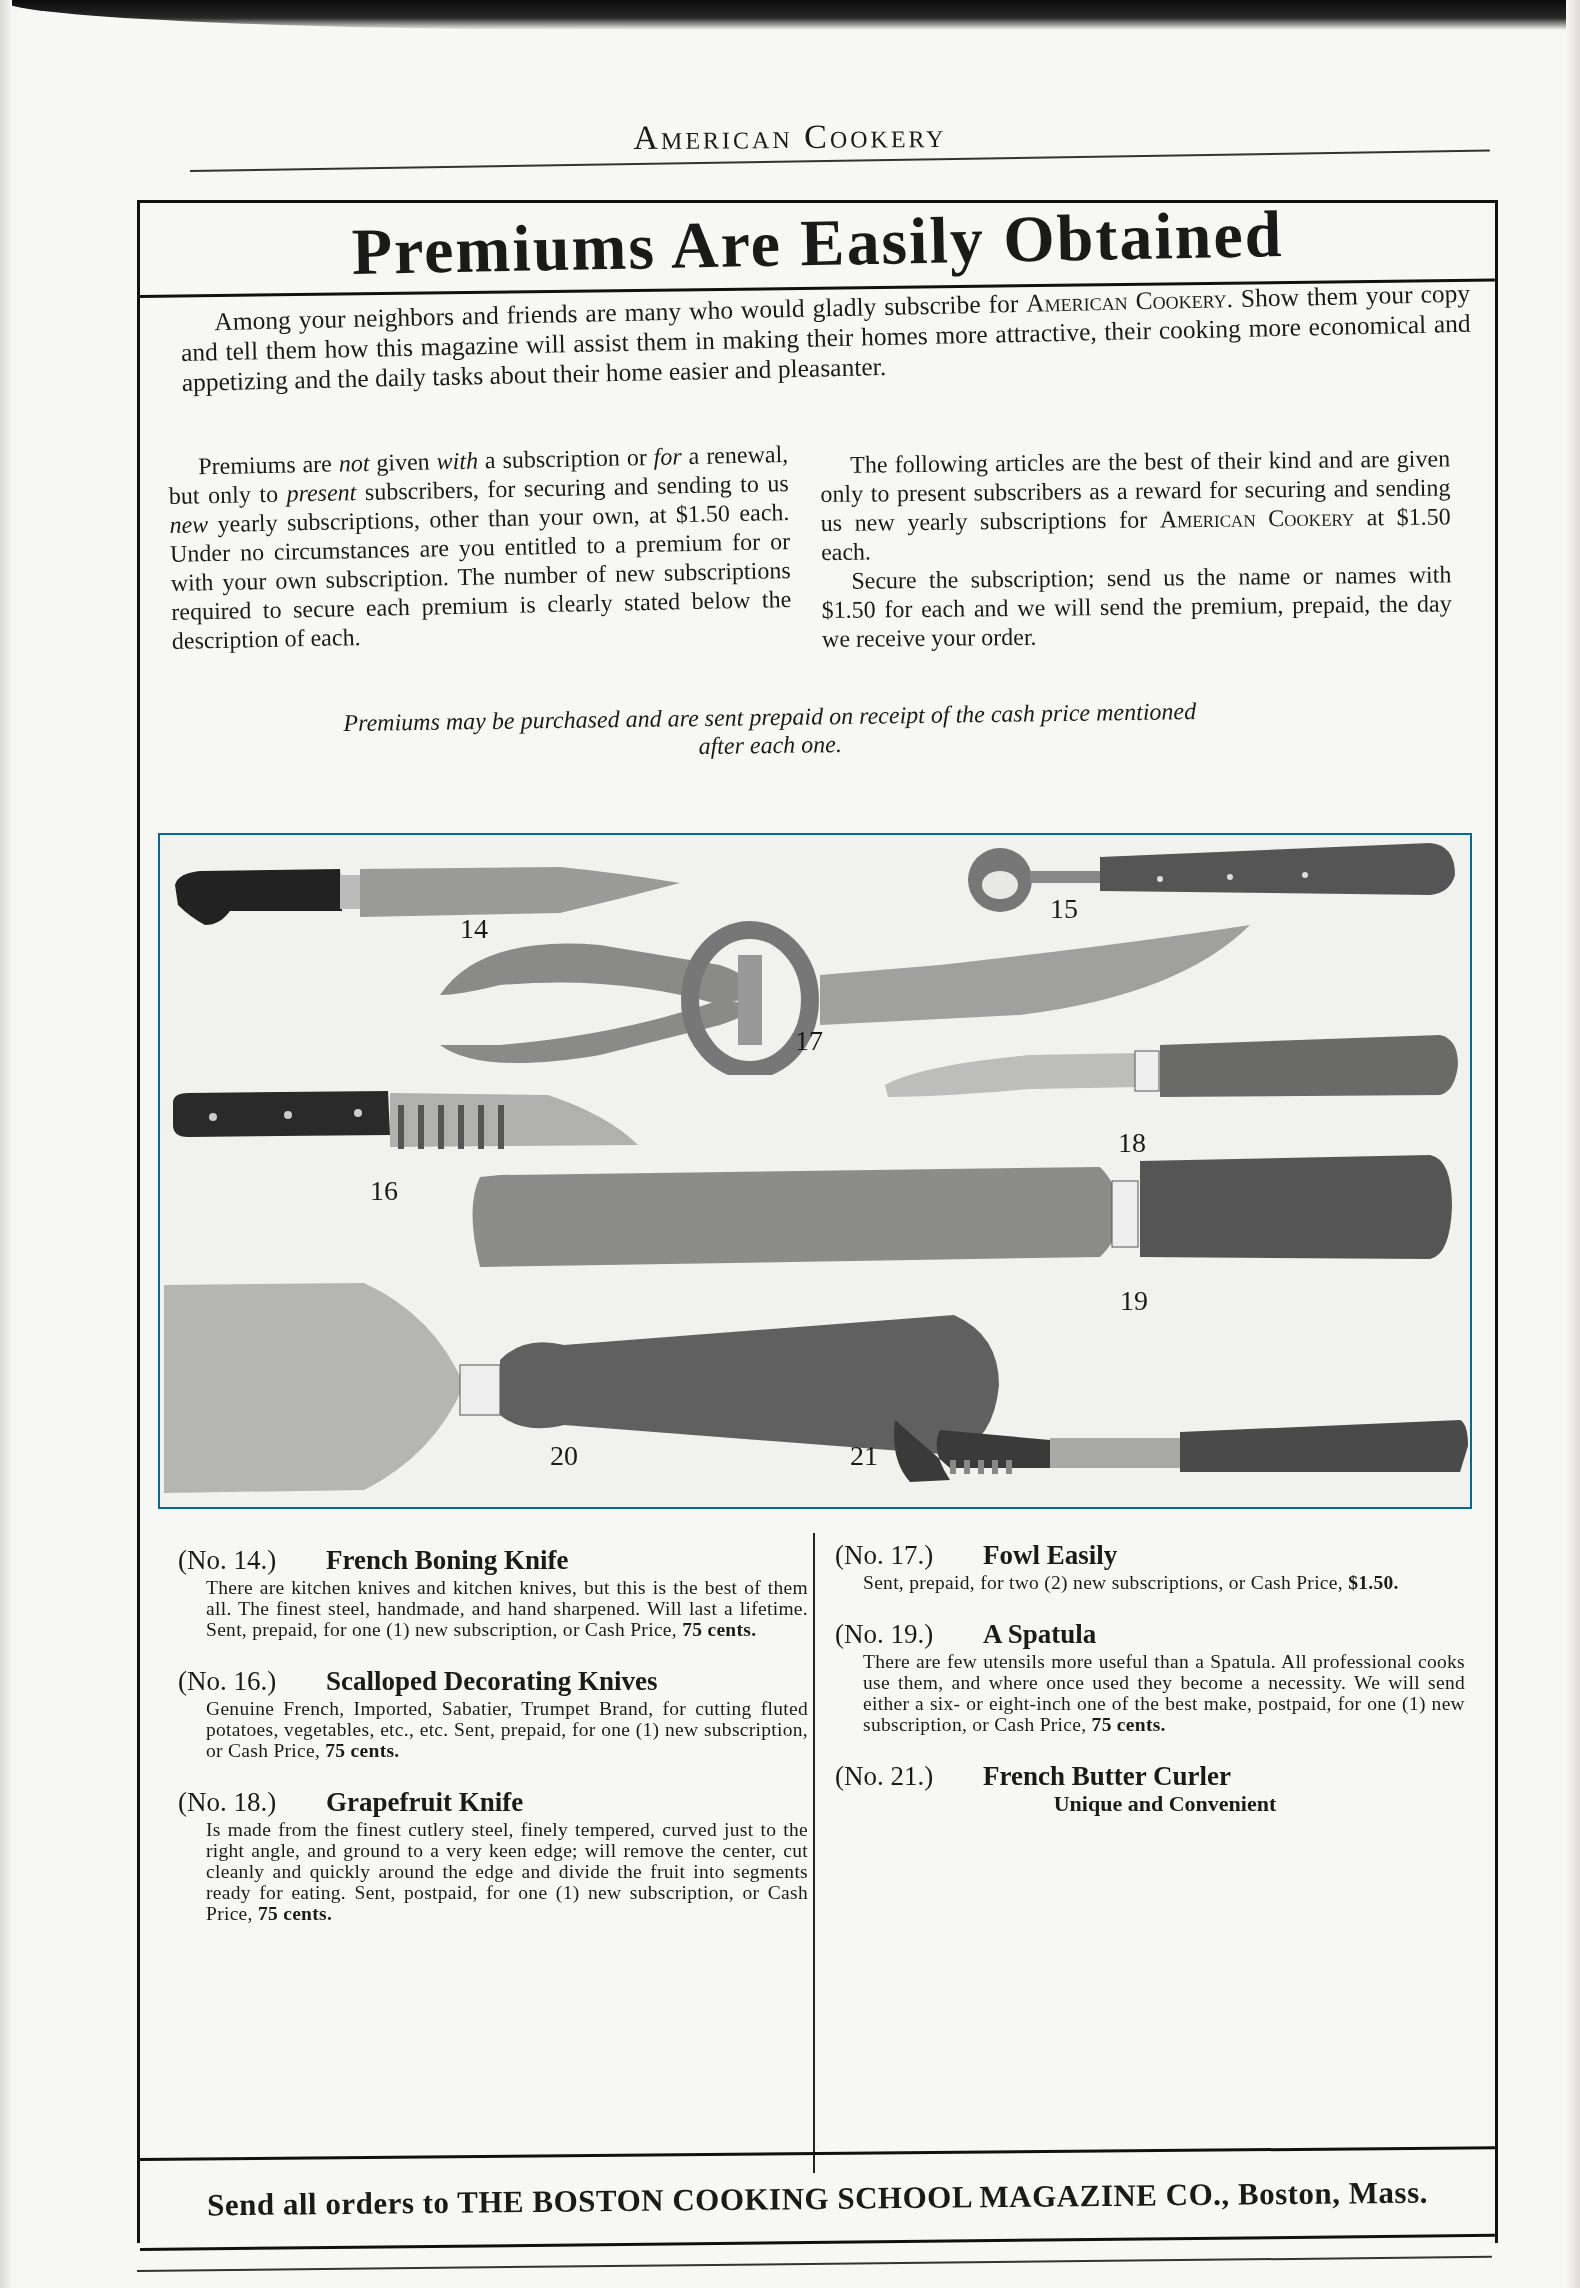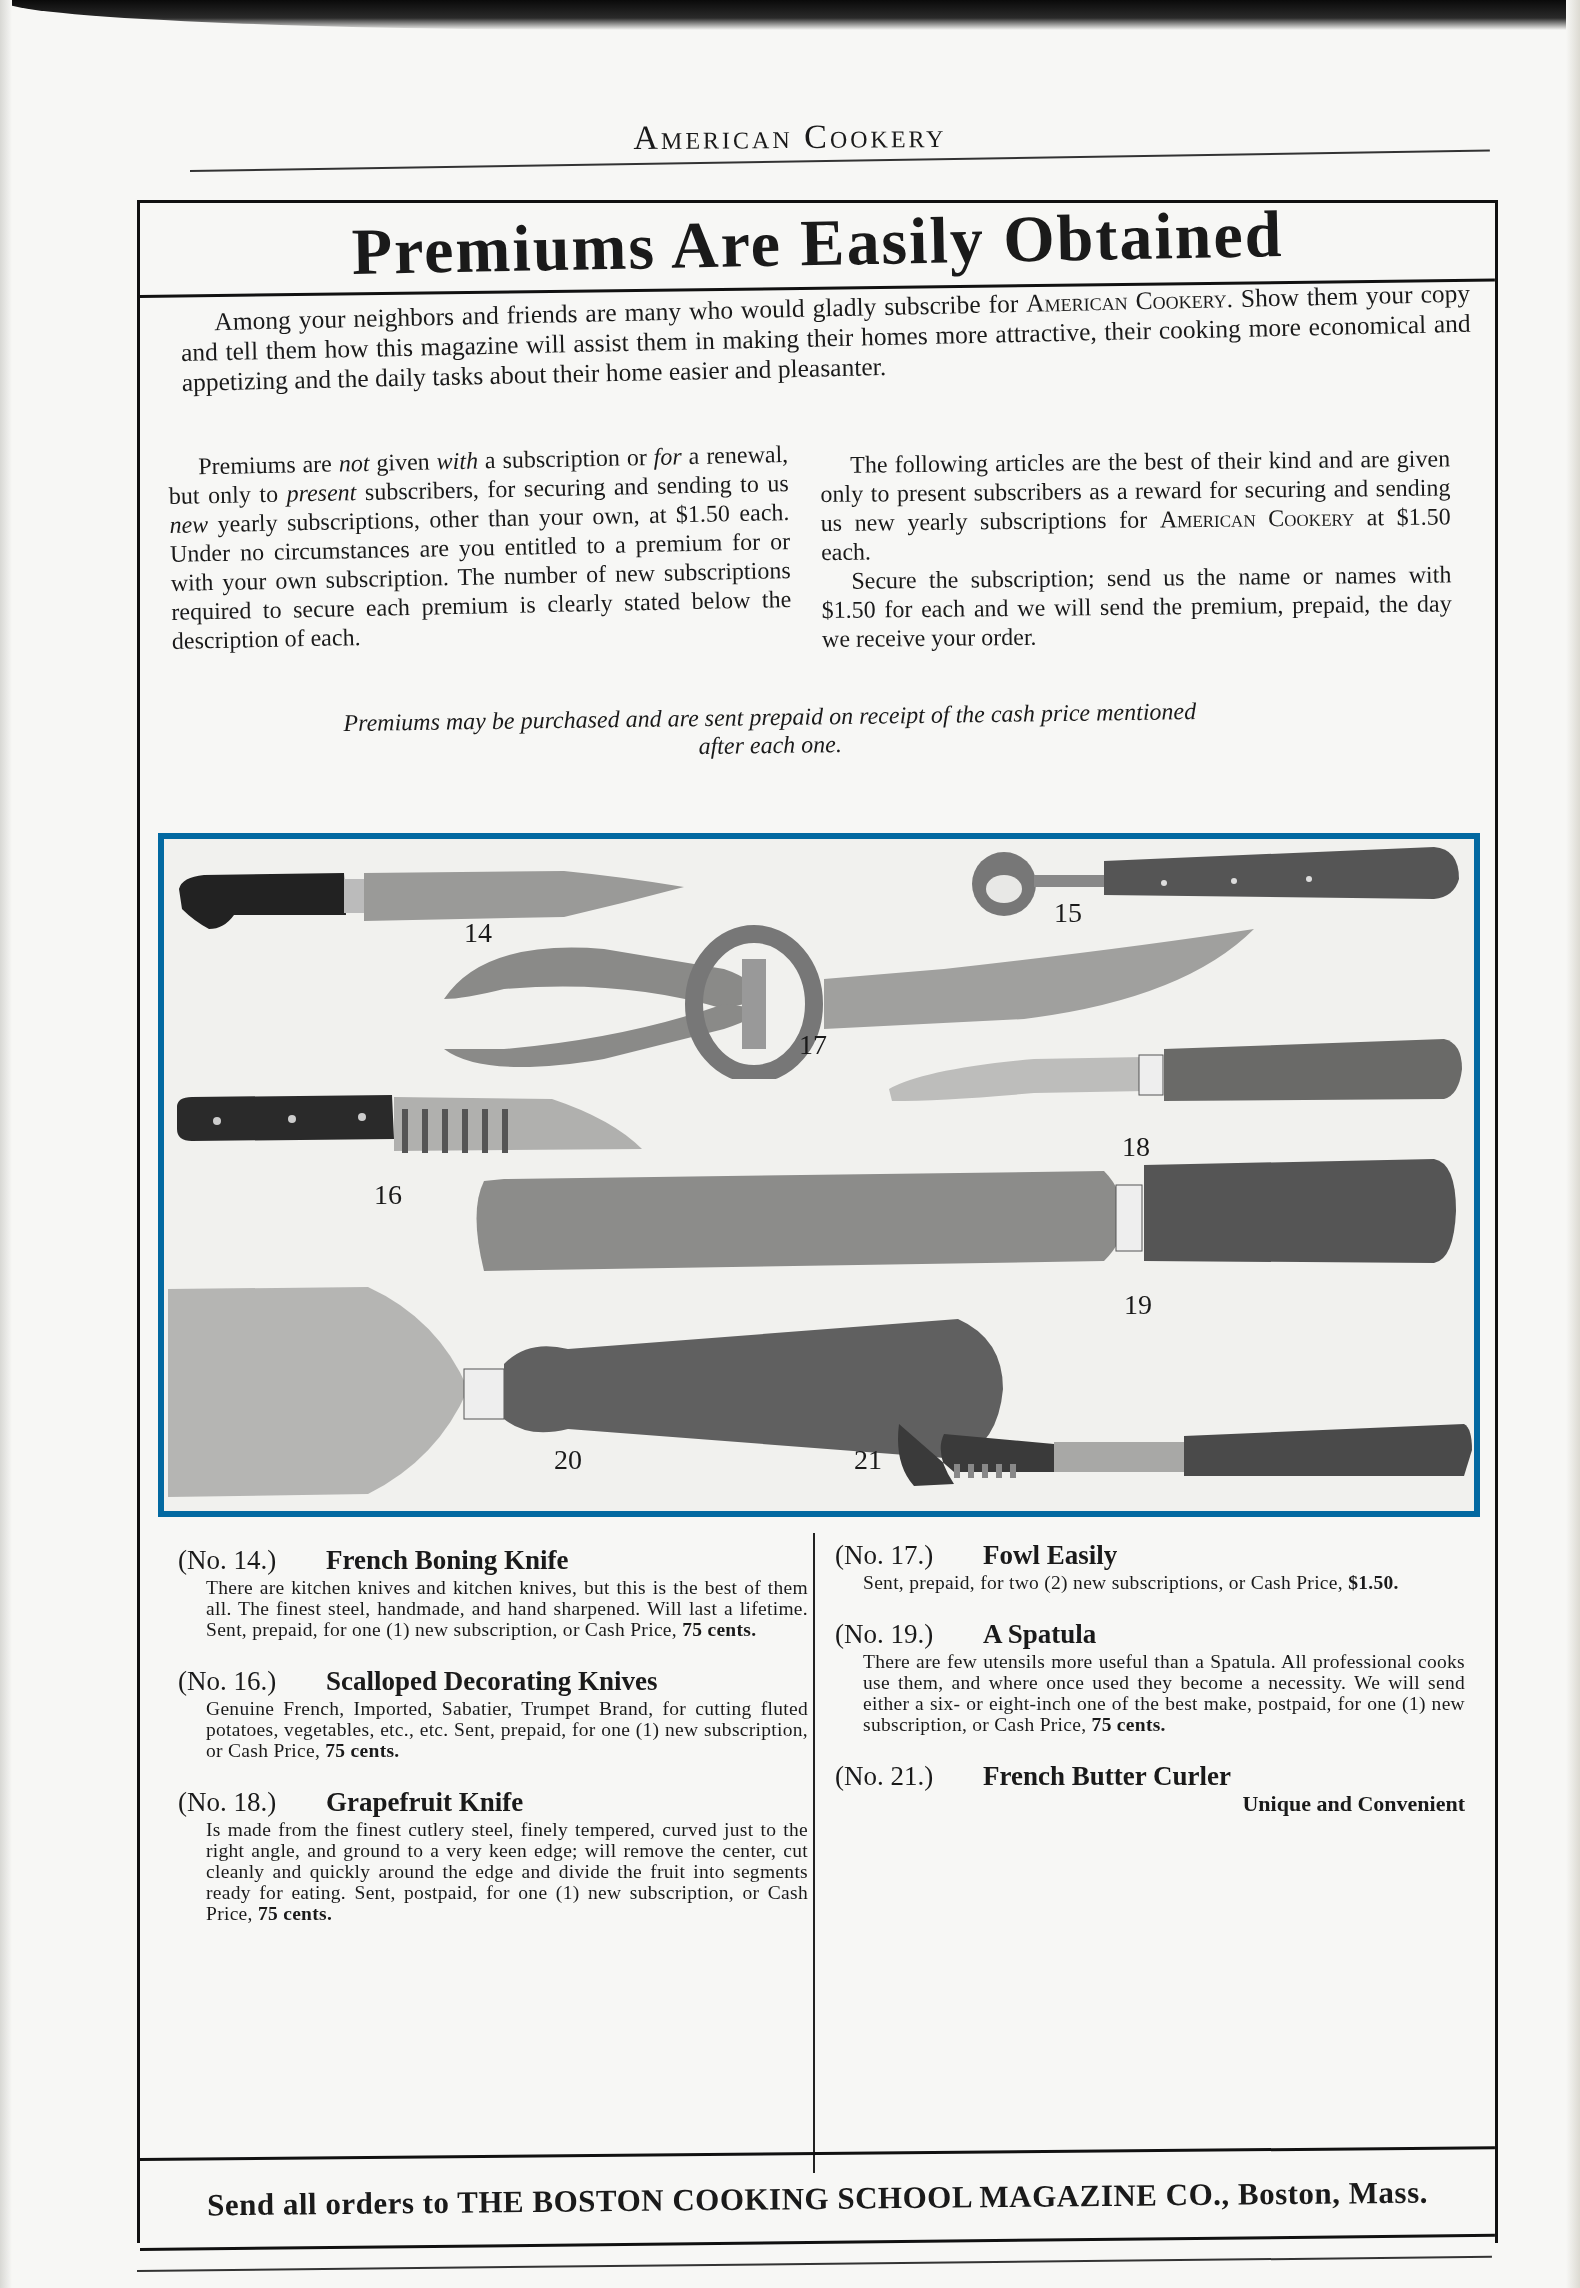--- a/index.html
+++ b/index.html
@@ -34,33 +34,33 @@
   .col-right { position:absolute; left:680px; top:248px; width:630px; font-size:24px; line-height:29px;
     text-align:justify; transform:rotate(-0.6deg); transform-origin:left top; }
   .col-left p, .col-right p { margin:0; text-indent:30px; }
   .col-right .sc { font-variant:small-caps; }
   em { font-style:italic; }
 
   .purchase-note { position:absolute; left:180px; top:500px; width:900px; text-align:center;
     font-style:italic; font-size:24px; line-height:28px; transform:rotate(-0.8deg); }
 
   .illustration { position:absolute; left:18px; top:630px; width:1310px; height:672px;
-    border:6px solid #0369a1; background:#f1f1ee; }
+    border:2px solid #0369a1; background:#f1f1ee; }
   .tool { position:absolute; }
   .num { position:absolute; font-size:28px; font-family:"Liberation Serif", serif; }
   .divider-v { position:absolute; left:673px; top:1330px; width:2px; height:640px; background:#222; }
 
   .desc-col { position:absolute; width:630px; }
   .desc-col.left { left:38px; top:1340px; }
   .desc-col.right { left:695px; top:1335px; }
   .item { margin-bottom:24px; }
   .item-head { font-size:27px; line-height:34px; font-weight:normal; white-space:nowrap; }
   .item-head .no { display:inline-block; width:148px; }
   .item-head .name { font-weight:bold; }
-  .item-sub { font-size:22px; font-weight:bold; text-align:right; margin:-2px 0 0 30px; }
+  .item-sub { font-size:22px; font-weight:bold; text-align:center; margin:-2px 0 0 30px; }
   .item-body { font-size:19.5px; line-height:21px; margin-left:28px; text-align:justify;
     font-family:"Liberation Serif", serif; letter-spacing:0.3px; }
   .item-body b { font-weight:bold;font-family:Liberation Serif, serif; }
 
   .footer-rule1 { position:absolute; left:0; top:1955px; width:1355px; height:3px; background:#111; transform:rotate(-0.5deg); transform-origin:left; }
   .footer-text { position:absolute; left:0; width:1355px; top:1978px; text-align:center; font-size:31px;
     font-weight:bold; transform:rotate(-0.6deg); letter-spacing:0.5px; }
   .footer-rule2 { position:absolute; left:0; top:2045px; width:1355px; height:3px; background:#111; transform:rotate(-0.6deg); transform-origin:left; }
   .bottom-rule { position:absolute; left:137px; top:2270px; width:1355px; height:2px; background:#333; transform:rotate(-0.6deg); transform-origin:left; }
 </style>

